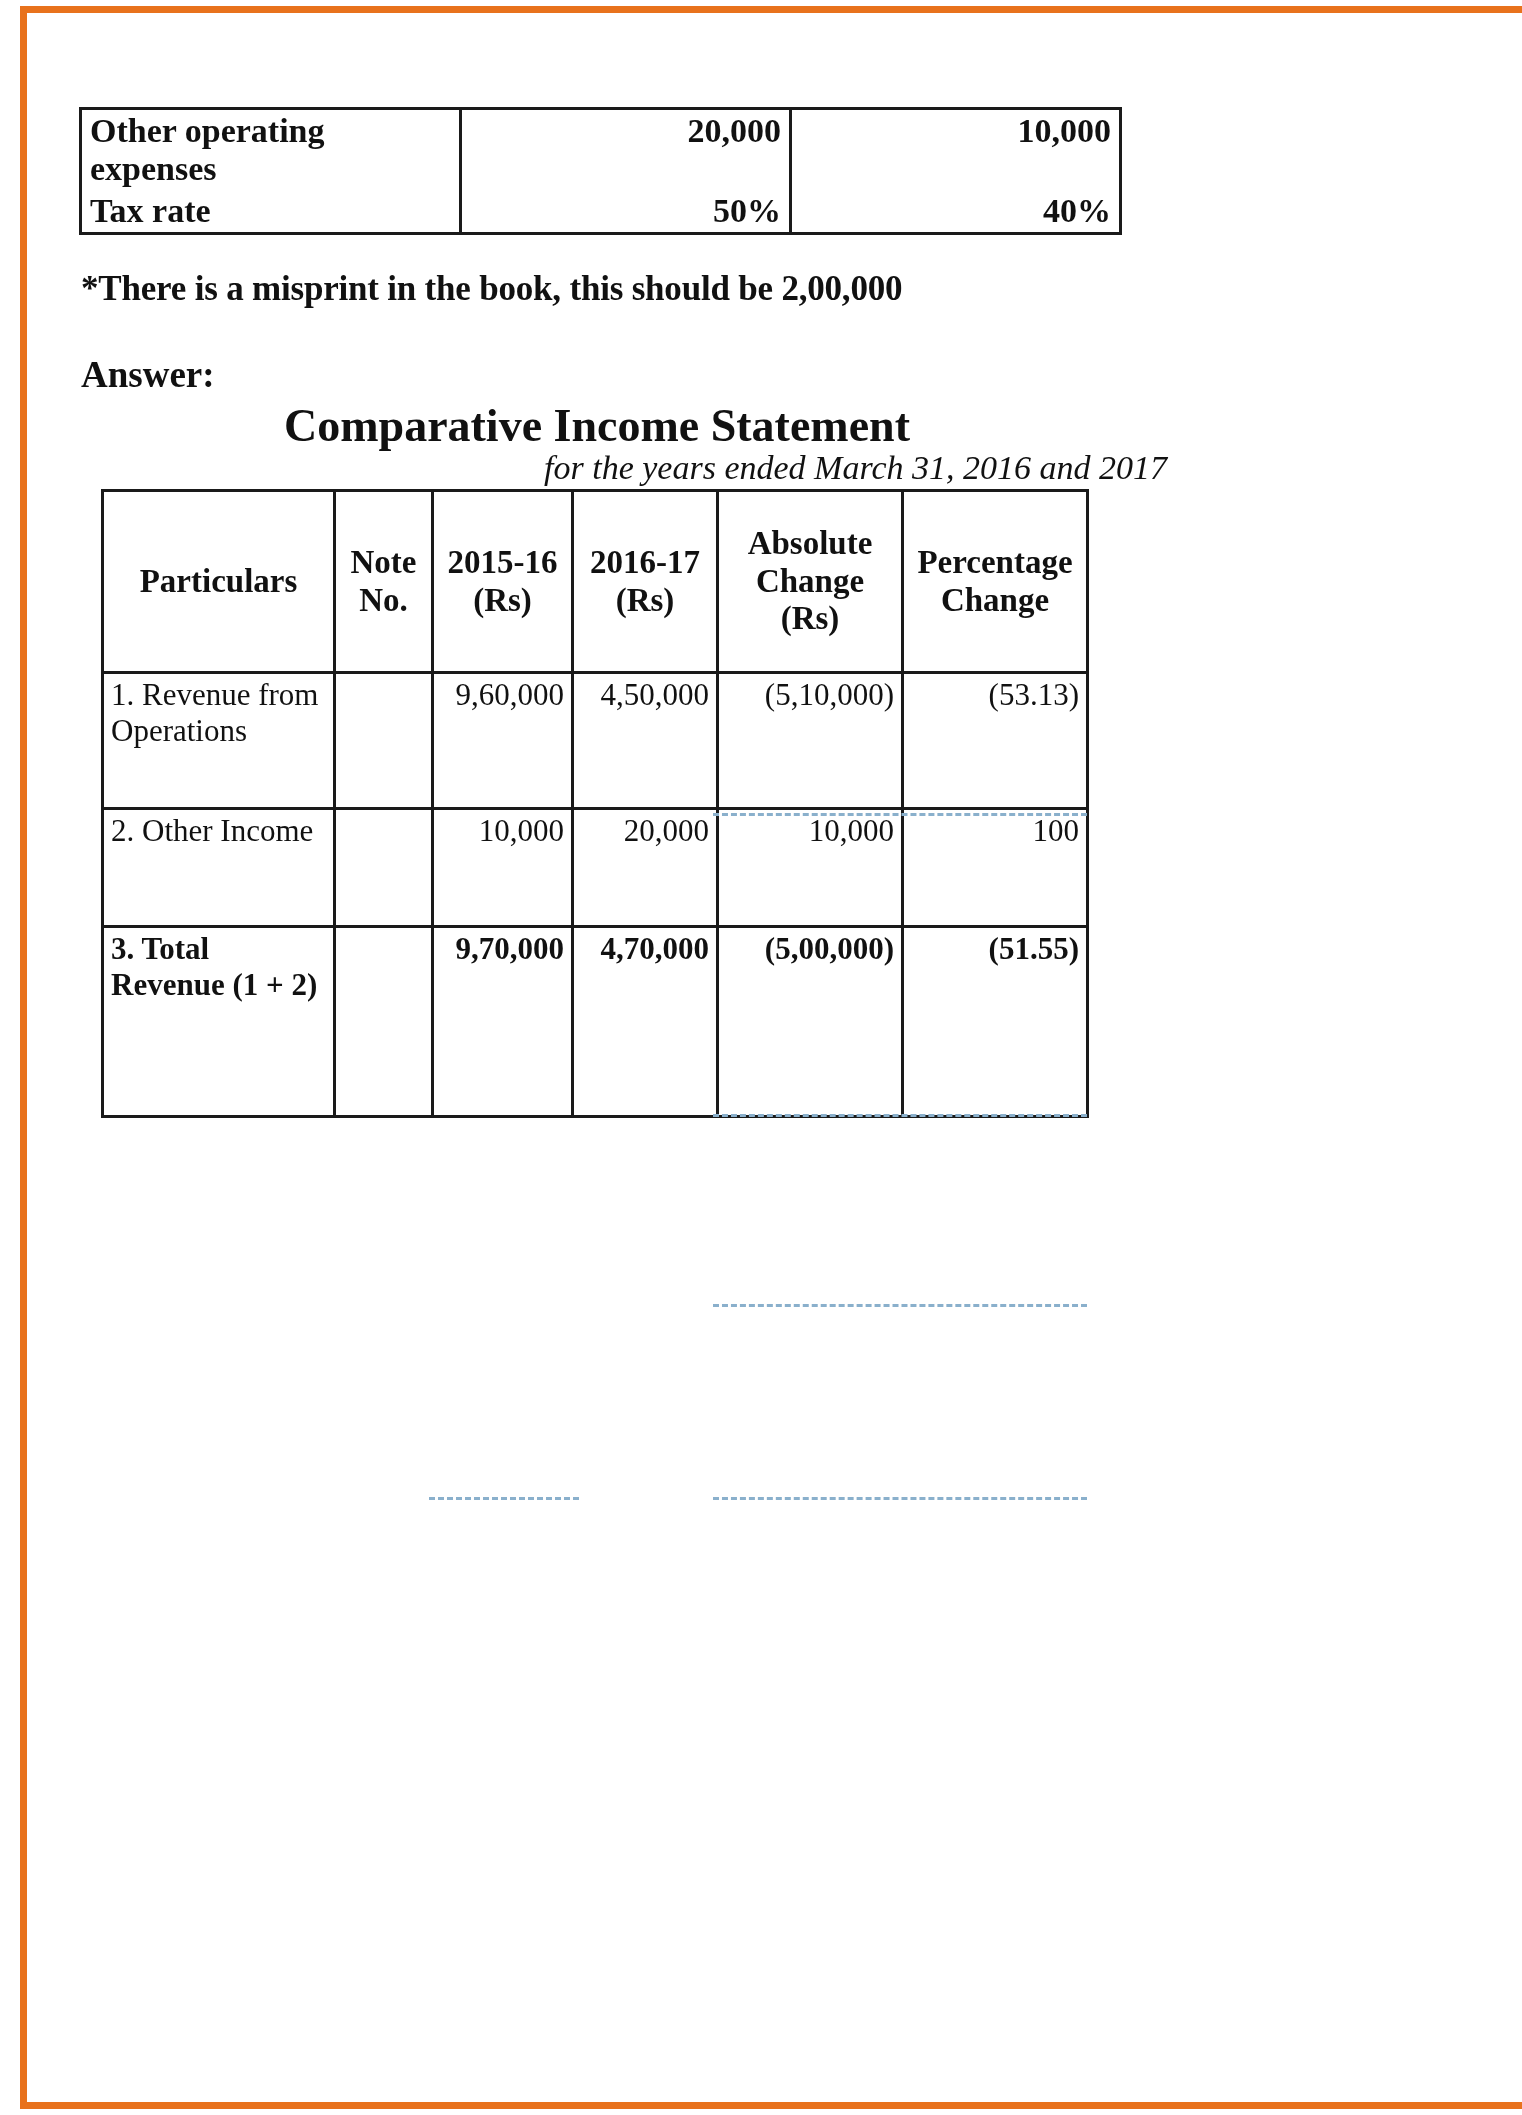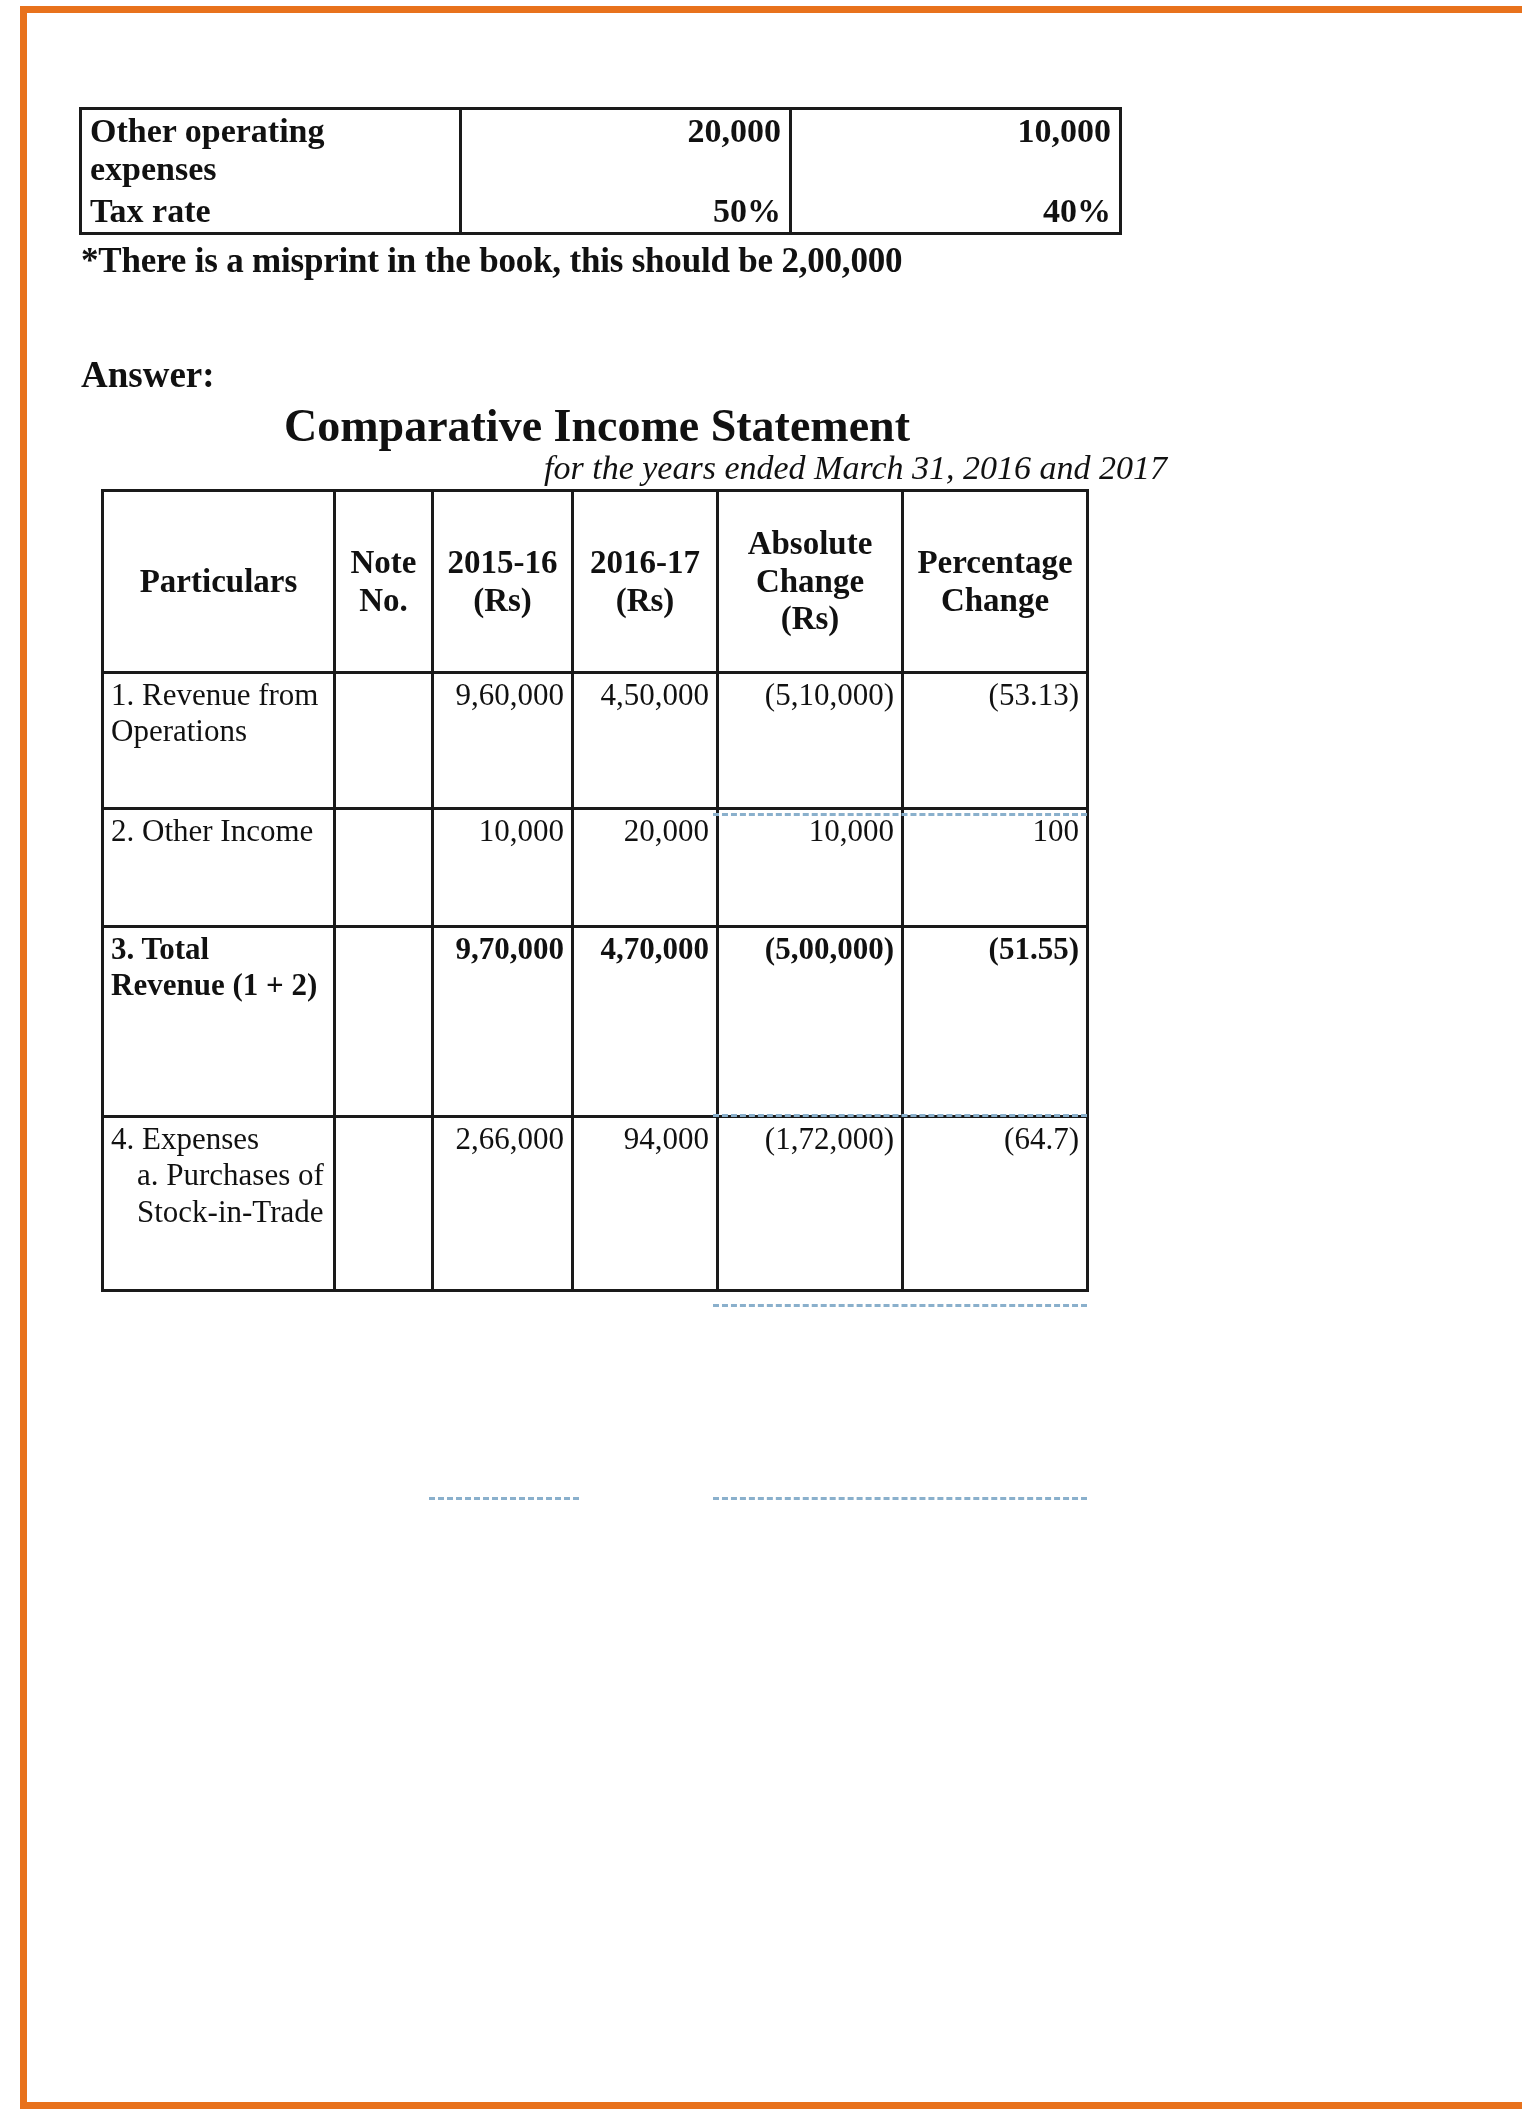--- a/index.html
+++ b/index.html
@@ -59,21 +59,21 @@
   }
   table.top-table tr.first td { border-top: 3px solid #1a1a1a; }
   table.top-table tr.last td { border-bottom: 3px solid #1a1a1a; }
   .tt-label { width: 380px; text-align: left; }
   .tt-num   { width: 330px; text-align: right; }
 
   
   .misprint {
     position: absolute;
     left: 54px;
-    top: 228px;
+    top: 256px;
     font-size: 35px;
     font-weight: bold;
     letter-spacing: -0.2px;
     white-space: nowrap;
     text-align: right;
   }
 
   
   .answer-label {
     position: absolute;
@@ -252,31 +252,20 @@
 
         <tr class="r3">
           <td class="p-cell bold">3. Total Revenue (1 + 2)</td>
           <td class="note-cell"></td>
           <td class="num bold">9,70,000</td>
           <td class="num bold">4,70,000</td>
           <td class="num bold">(5,00,000)</td>
           <td class="num bold">(51.55)</td>
         </tr>
 
-        <tr class="r4">
-          <td class="p-cell">
-            <div class="bold">4. Expenses</div>
-            <div class="indent">a. Purchases of Stock-in-Trade</div>
-          </td>
-          <td class="note-cell"></td>
-          <td class="num">2,66,000</td>
-          <td class="num">94,000</td>
-          <td class="num">(1,72,000)</td>
-          <td class="num">(64.7)</td>
-        </tr>
 
       </tbody>
     </table>
   </div>
 
   <div class="dash-guide" style="left:686px; top:800px; width:374px;"></div>
   <div class="dash-guide" style="left:686px; top:1101px; width:374px;"></div>
   <div class="dash-guide" style="left:686px; top:1291px; width:374px;"></div>
   <div class="dash-guide" style="left:402px; top:1484px; width:150px;"></div>
   <div class="dash-guide" style="left:686px; top:1484px; width:374px;"></div>

